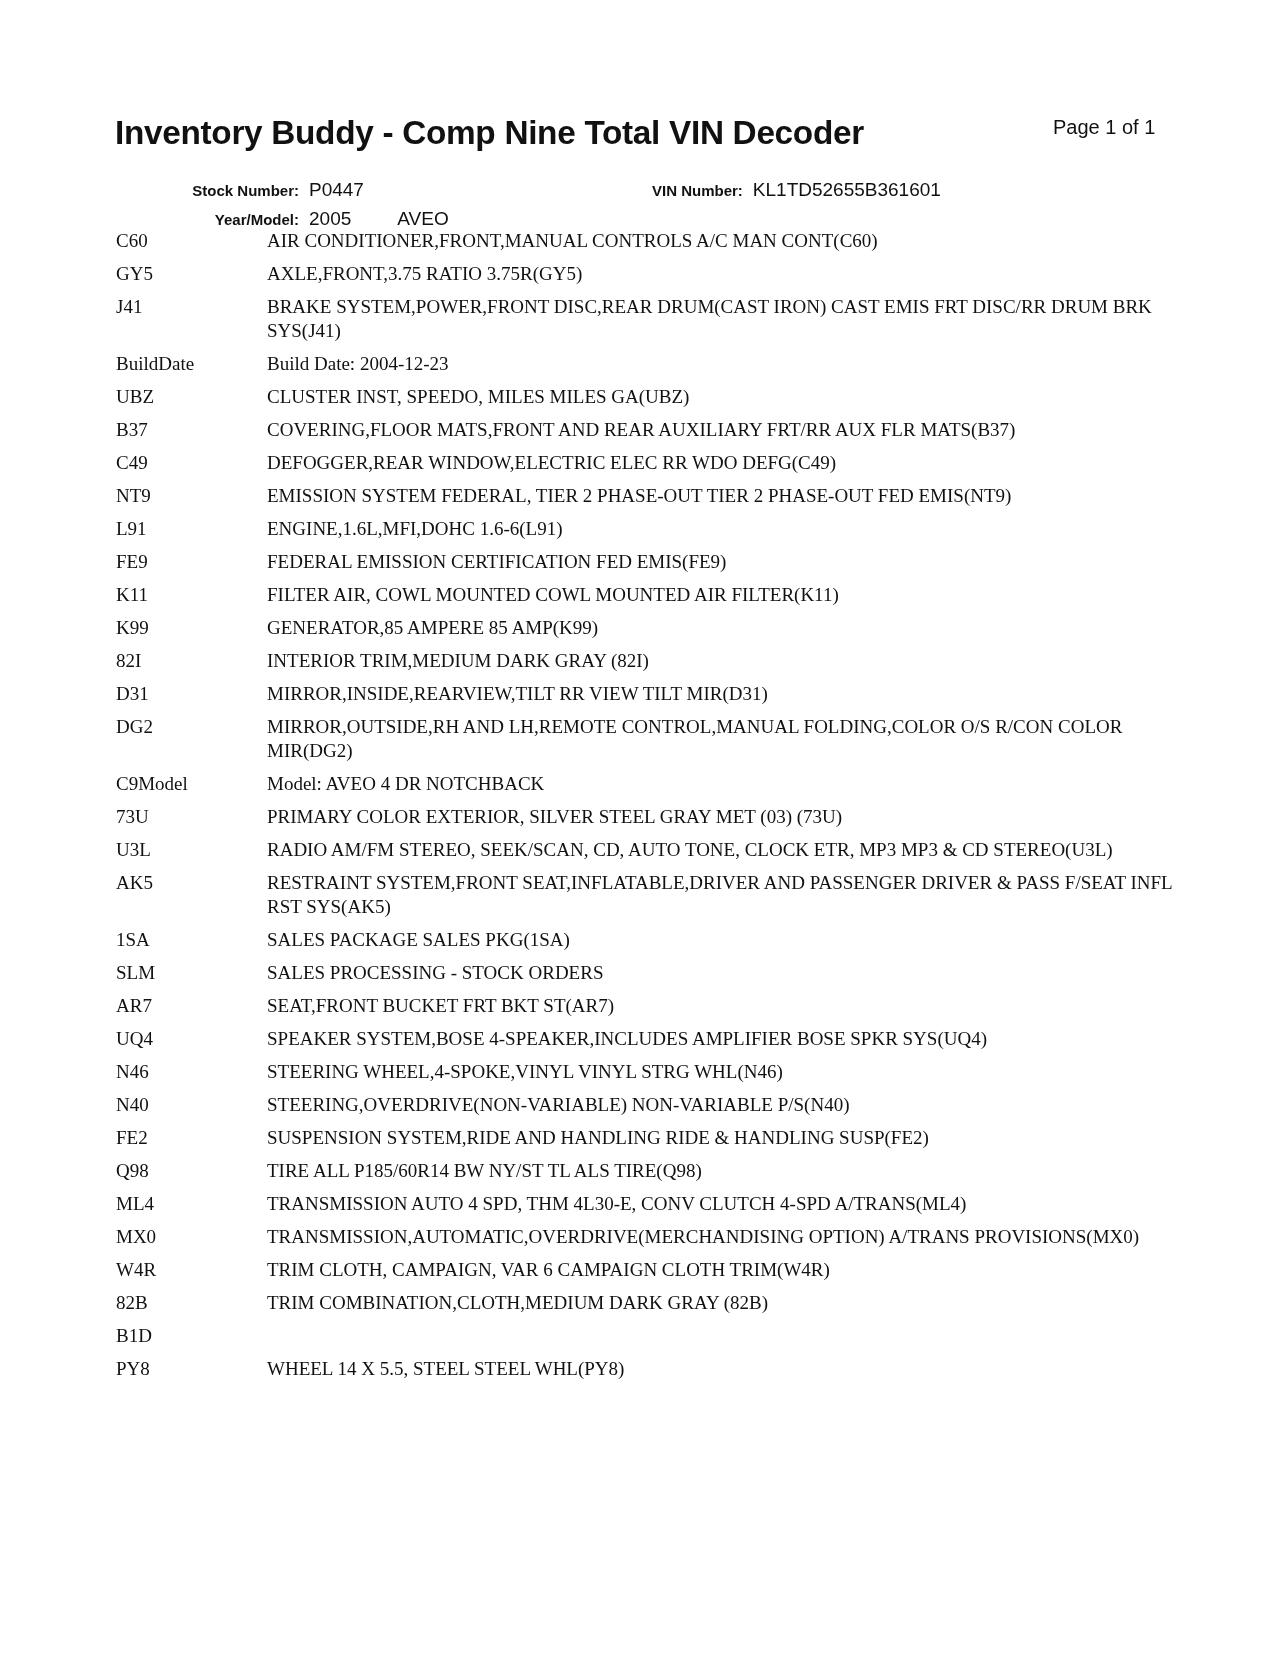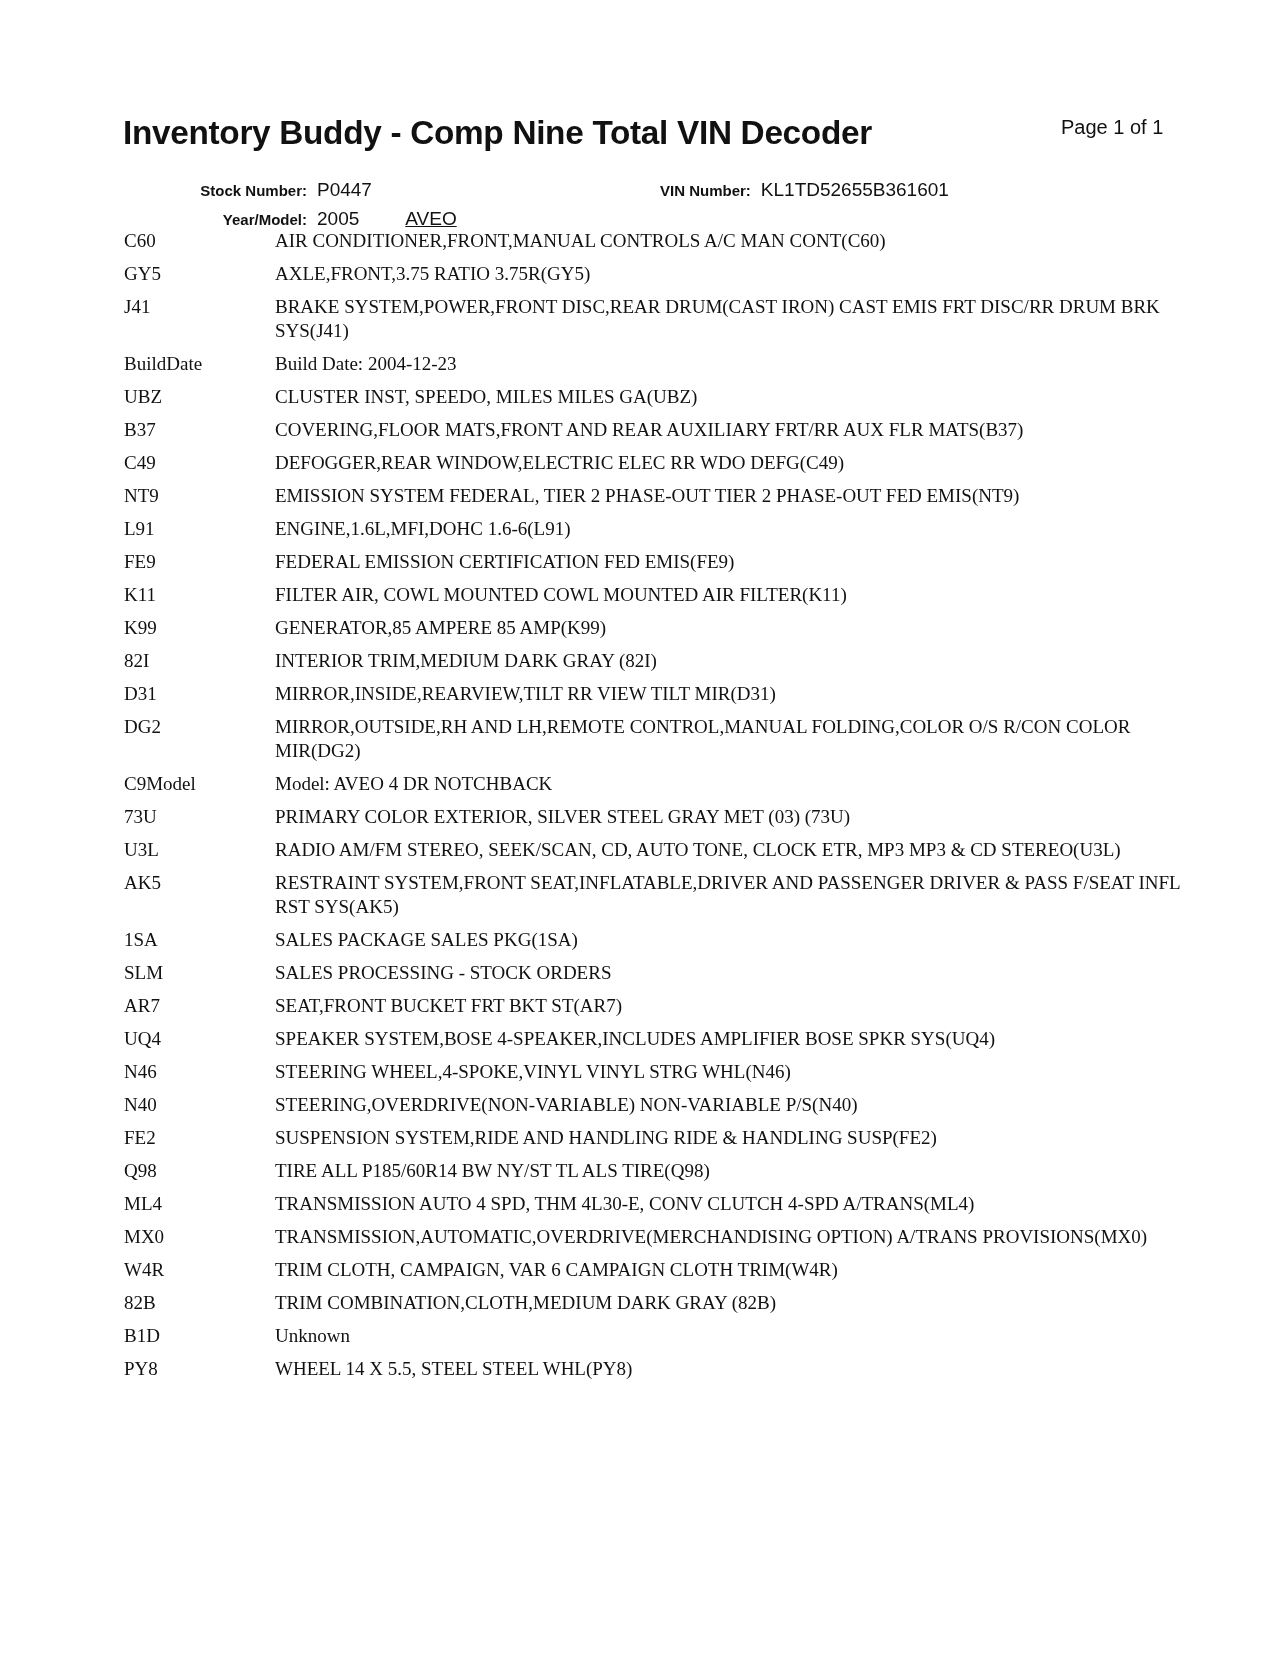--- a/index.html
+++ b/index.html
@@ -10,21 +10,21 @@
     body {
       width: 1280px;
       height: 1656px;
       position: relative;
       font-family: "Liberation Sans", sans-serif;
       color: #111111;
       overflow: hidden;
     }
     .page {
       position: absolute;
-      left: 8px; top: 0;
+      left: 0; top: 0;
       width: 1146px;
       height: 1656px;
     }
     .title {
       position: absolute;
       left: 115px;
       top: 113px;
       font-family: "Liberation Sans", sans-serif;
       font-weight: bold;
       font-size: 34px;
@@ -54,21 +54,21 @@
     }
     .meta-value {
       display: inline-block;
       margin-left: 10px;
       margin-top: 17px;
     }
     #stock-row { left: 155px; top: 162px; }
     #stock-row .meta-label { width: 144px; }
     #year-row { left: 155px; top: 191px; }
     #year-row .meta-label { width: 144px; }
-    #year-row .model-value { margin-left: 46px; text-decoration: underline; }
+    #year-row .model-value { margin-left: 46px; }
     #vin-row { left: 652px; top: 162px; }
 
     .options {
       position: absolute;
       left: 116px;
       top: 229px;
       width: 1060px;
       font-family: Liberation Serif, serif;
     }
     .opt-row {
@@ -230,21 +230,20 @@
       <div class="opt-row">
         <div class="opt-code">W4R</div>
         <div class="opt-desc">TRIM CLOTH, CAMPAIGN, VAR 6 CAMPAIGN CLOTH TRIM(W4R)</div>
       </div>
       <div class="opt-row">
         <div class="opt-code">82B</div>
         <div class="opt-desc">TRIM COMBINATION,CLOTH,MEDIUM DARK GRAY (82B)</div>
       </div>
       <div class="opt-row">
         <div class="opt-code">B1D</div>
-        <div class="opt-desc">Unknown</div>
       </div>
       <div class="opt-row">
         <div class="opt-code">PY8</div>
         <div class="opt-desc">WHEEL 14 X 5.5, STEEL STEEL WHL(PY8)</div>
       </div>
     </div>
 
 </div>
 
 </body></html>

